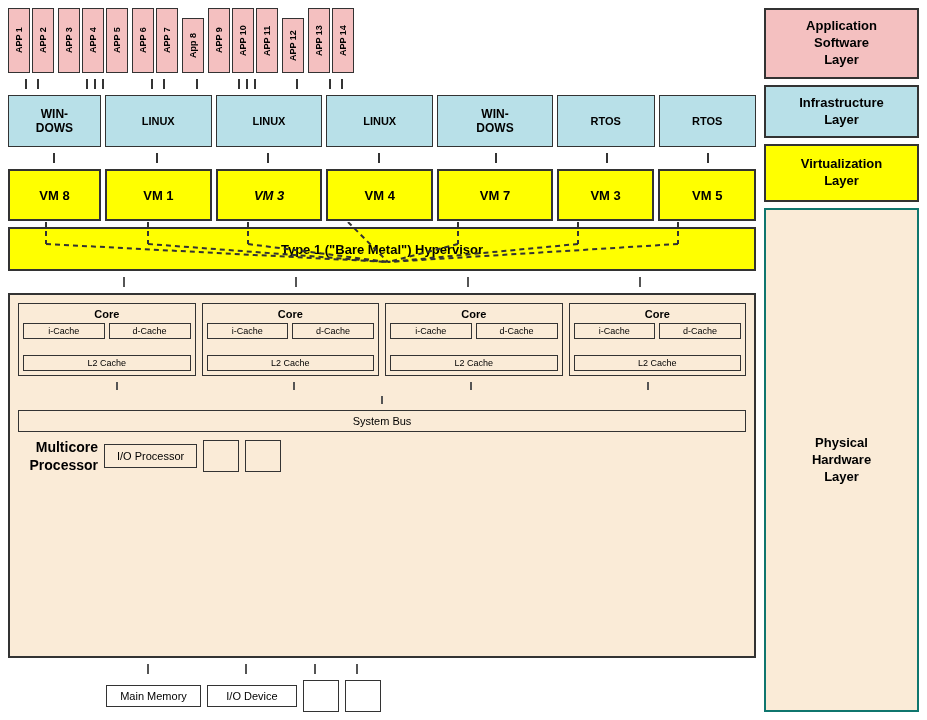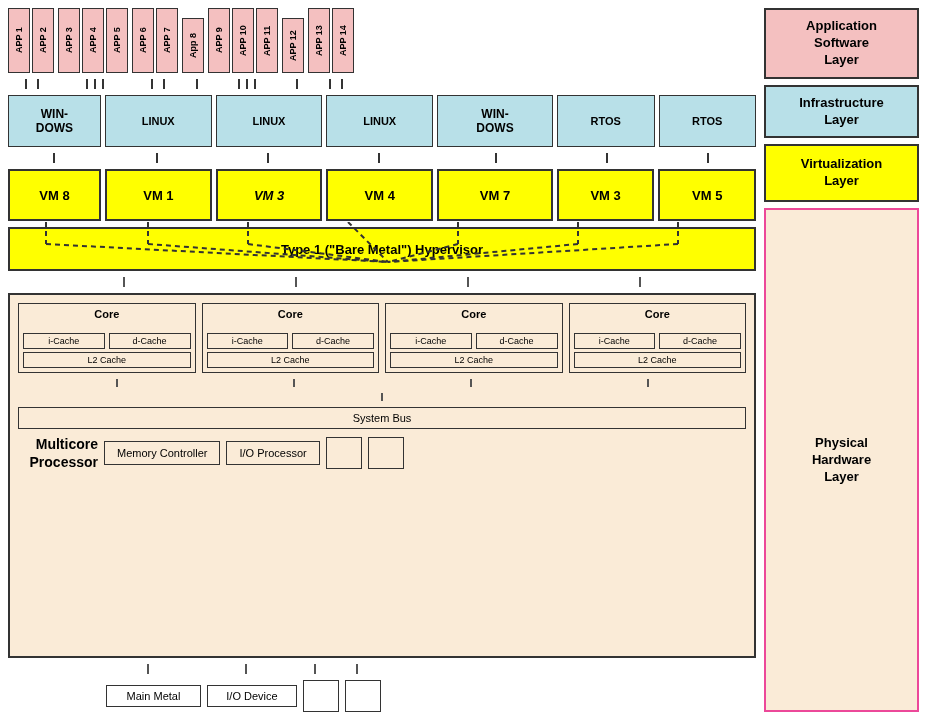--- a/index.html
+++ b/index.html
@@ -130,27 +130,27 @@
       border: 1.5px solid #333;
       padding: 4px;
       background: #faebd7;
       flex: 1;
     }
 
     .core-title {
       font-size: 11px;
       font-weight: bold;
       text-align: center;
-      margin-bottom: 13px;
+      margin-bottom: 3px;
     }
 
     .cache-row {
       display: flex;
       gap: 4px;
-      margin-bottom: 3px;
+      margin-bottom: 16px;
     }
 
     .cache-box {
       border: 1.5px solid #333;
       padding: 2px 4px;
       font-size: 9px;
       text-align: center;
       flex: 1;
       background: #faebd7;
     }
@@ -237,21 +237,21 @@
       border: 2px solid #333;
       text-align: center;
       font-weight: bold;
       font-size: 13px;
       padding: 10px 6px;
       line-height: 1.3;
     }
 
     .legend-hw-box {
       background: #faebd7;
-      border: 2px solid #ec4899;
+      border: 2px solid #0f766e;
       text-align: center;
       font-weight: bold;
       font-size: 13px;
       padding: 10px 6px;
       line-height: 1.3;
       flex: 1;
       display: flex;
       align-items: center;
       justify-content: center;
     }
@@ -475,21 +475,20 @@
 
       <div style="display:flex; height:8px; justify-content:center;">
         <div style="border-left:2px dashed #555; height:8px;"></div>
       </div>
 
       <div class="full-width-box">System Bus</div>
 
       <div class="bottom-row">
         <div class="processor-label" style="font-size:14px; font-weight:bold; line-height:1.3;">Multicore<br>Processor</div>
         <div style="display:flex; gap:6px; align-items:center; flex:1;">
-          <div class="controller-box" style="font-size:11px; padding:5px 12px;">Memory Controller</div>
           <div class="controller-box" style="font-size:11px; padding:5px 12px;">I/O Processor</div>
           <div class="small-box"></div>
           <div class="small-box"></div>
         </div>
       </div>
     </div>
 
     <div style="display:flex; height:10px; padding:0 4px;">
       <div style="width:88px;"></div>
       <div style="display:flex; gap:6px; flex:1; align-items:flex-start; justify-content:flex-start;">
@@ -503,21 +502,21 @@
             <div style="border-left:2px dashed #555; height:10px;"></div>
           </div>
         <div style="width:36px; display:flex; justify-content:center;">
             <div style="border-left:2px dashed #555; height:10px;"></div>
           </div>
       </div>
     </div>
 
     <div class="bottom-devices-row">
       <div style="width:88px;"></div>
-      <div class="device-box" style="min-width:95px; font-size:11px;">Main Metal</div>
+      <div class="device-box" style="min-width:95px; font-size:11px;">Main Memory</div>
       <div class="device-box" style="min-width:90px; font-size:11px;">I/O Device</div>
       <div class="small-box" style="background:#fff;"></div>
       <div class="small-box" style="background:#fff;"></div>
     </div>
 
   </div>
 
   <div class="right-panel">
     <div class="legend-app-box">
       <span>Application<br>Software<br>Layer</span>

